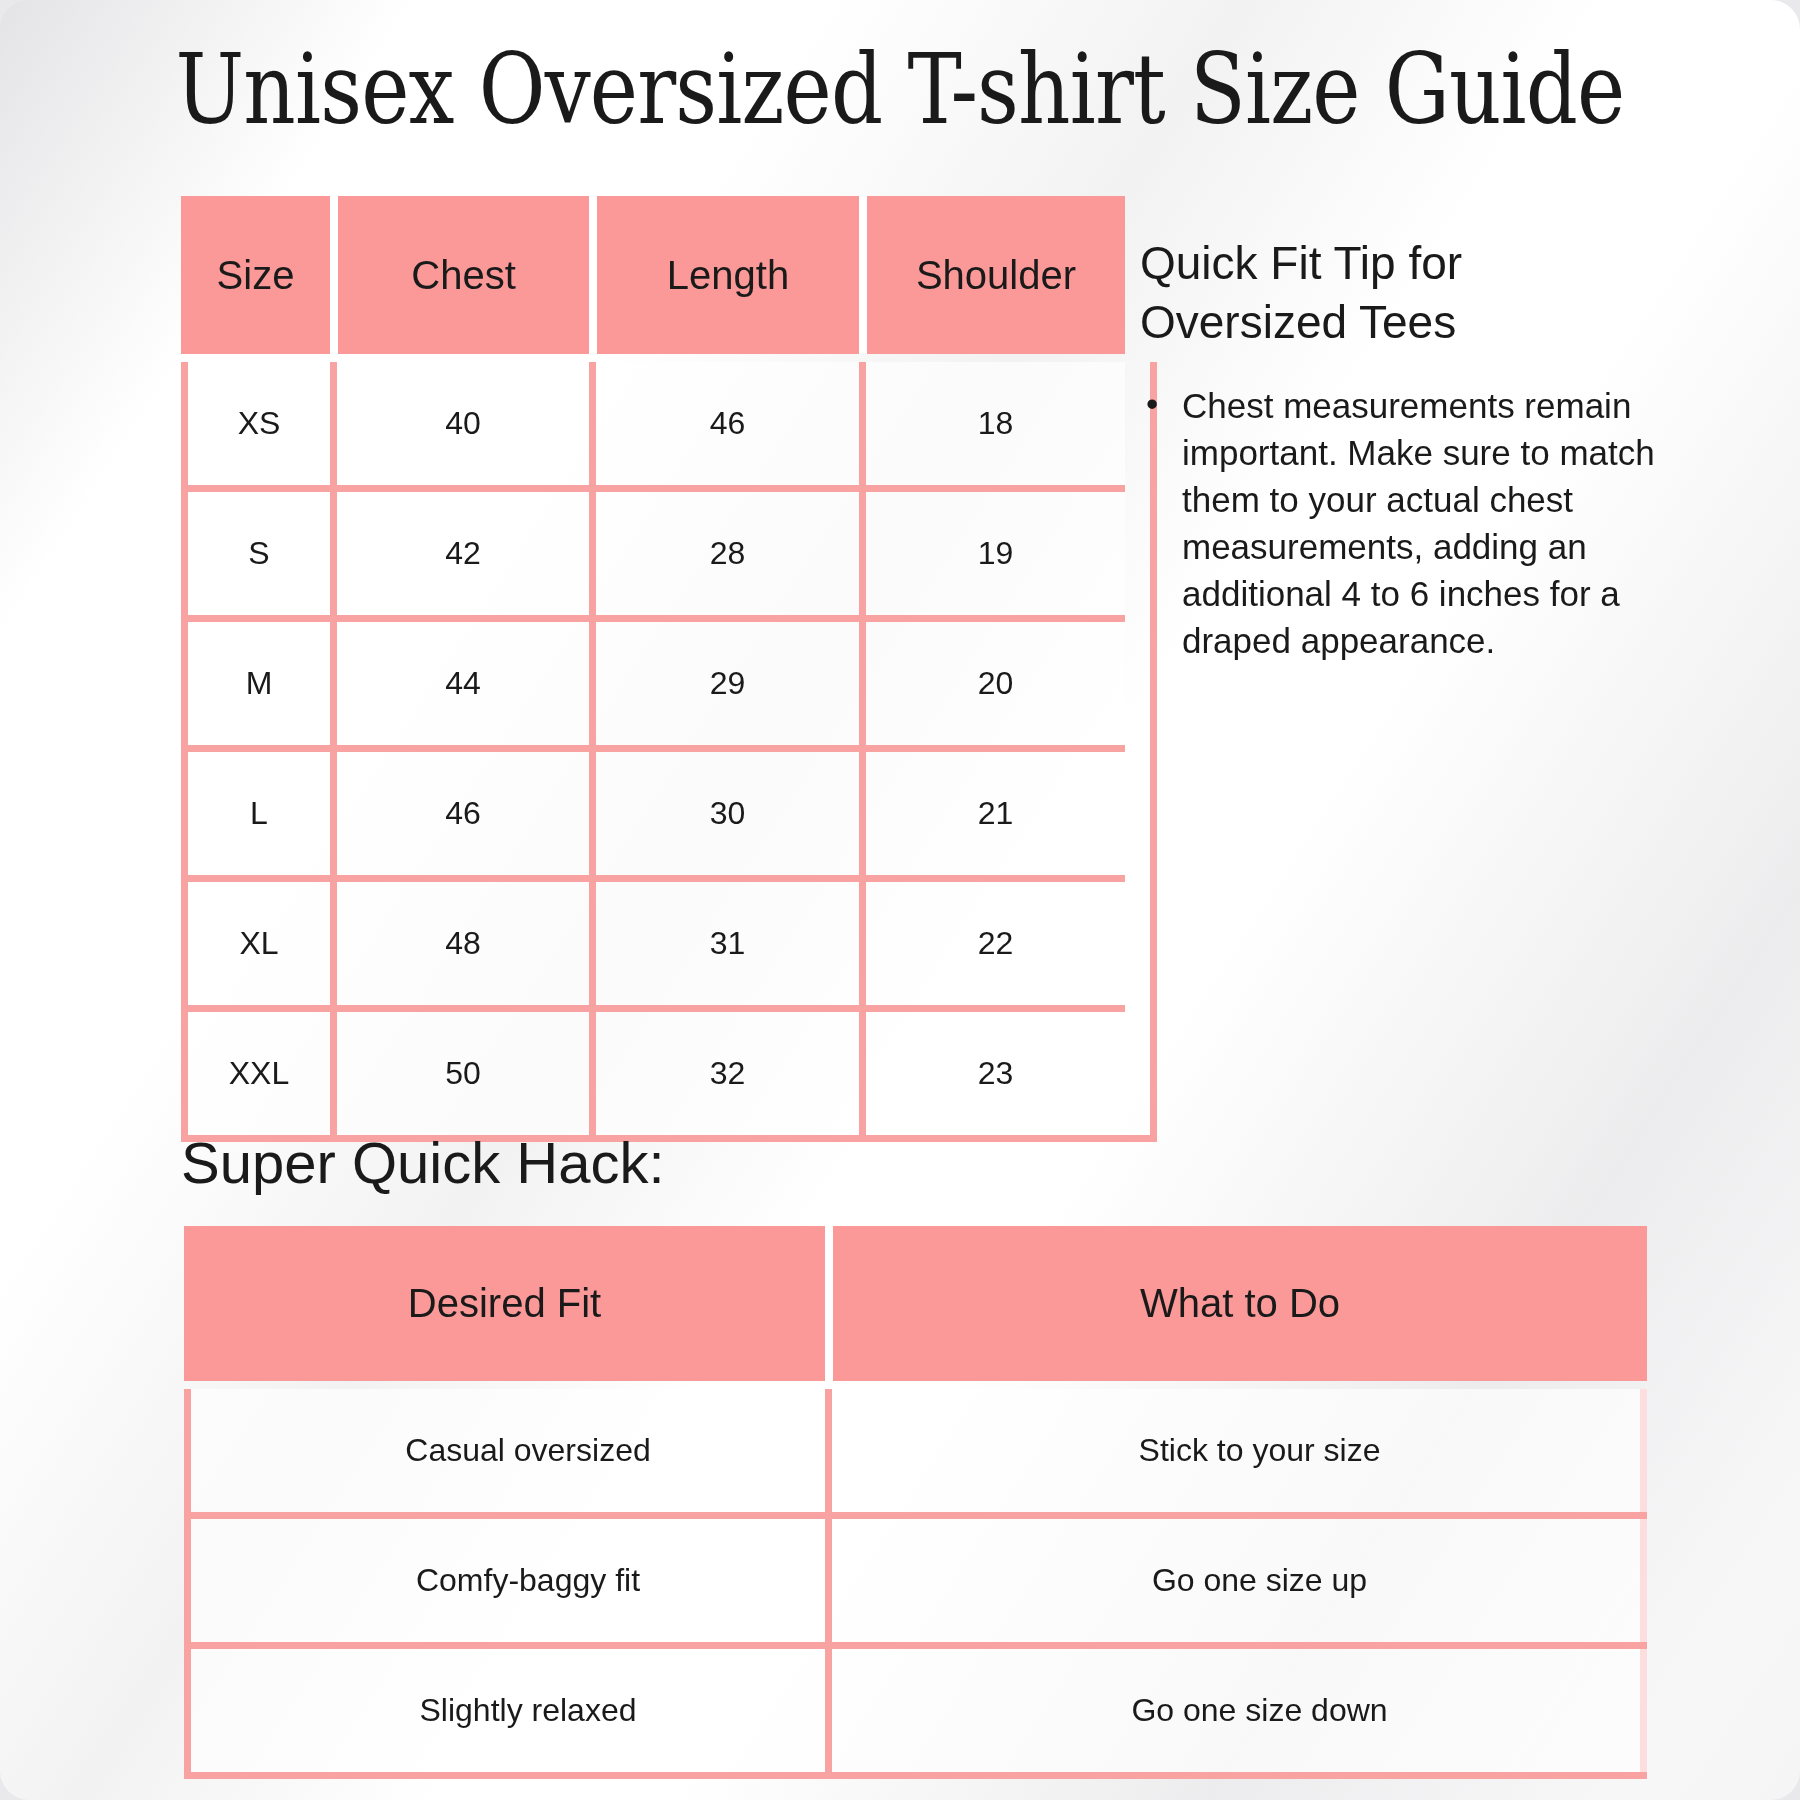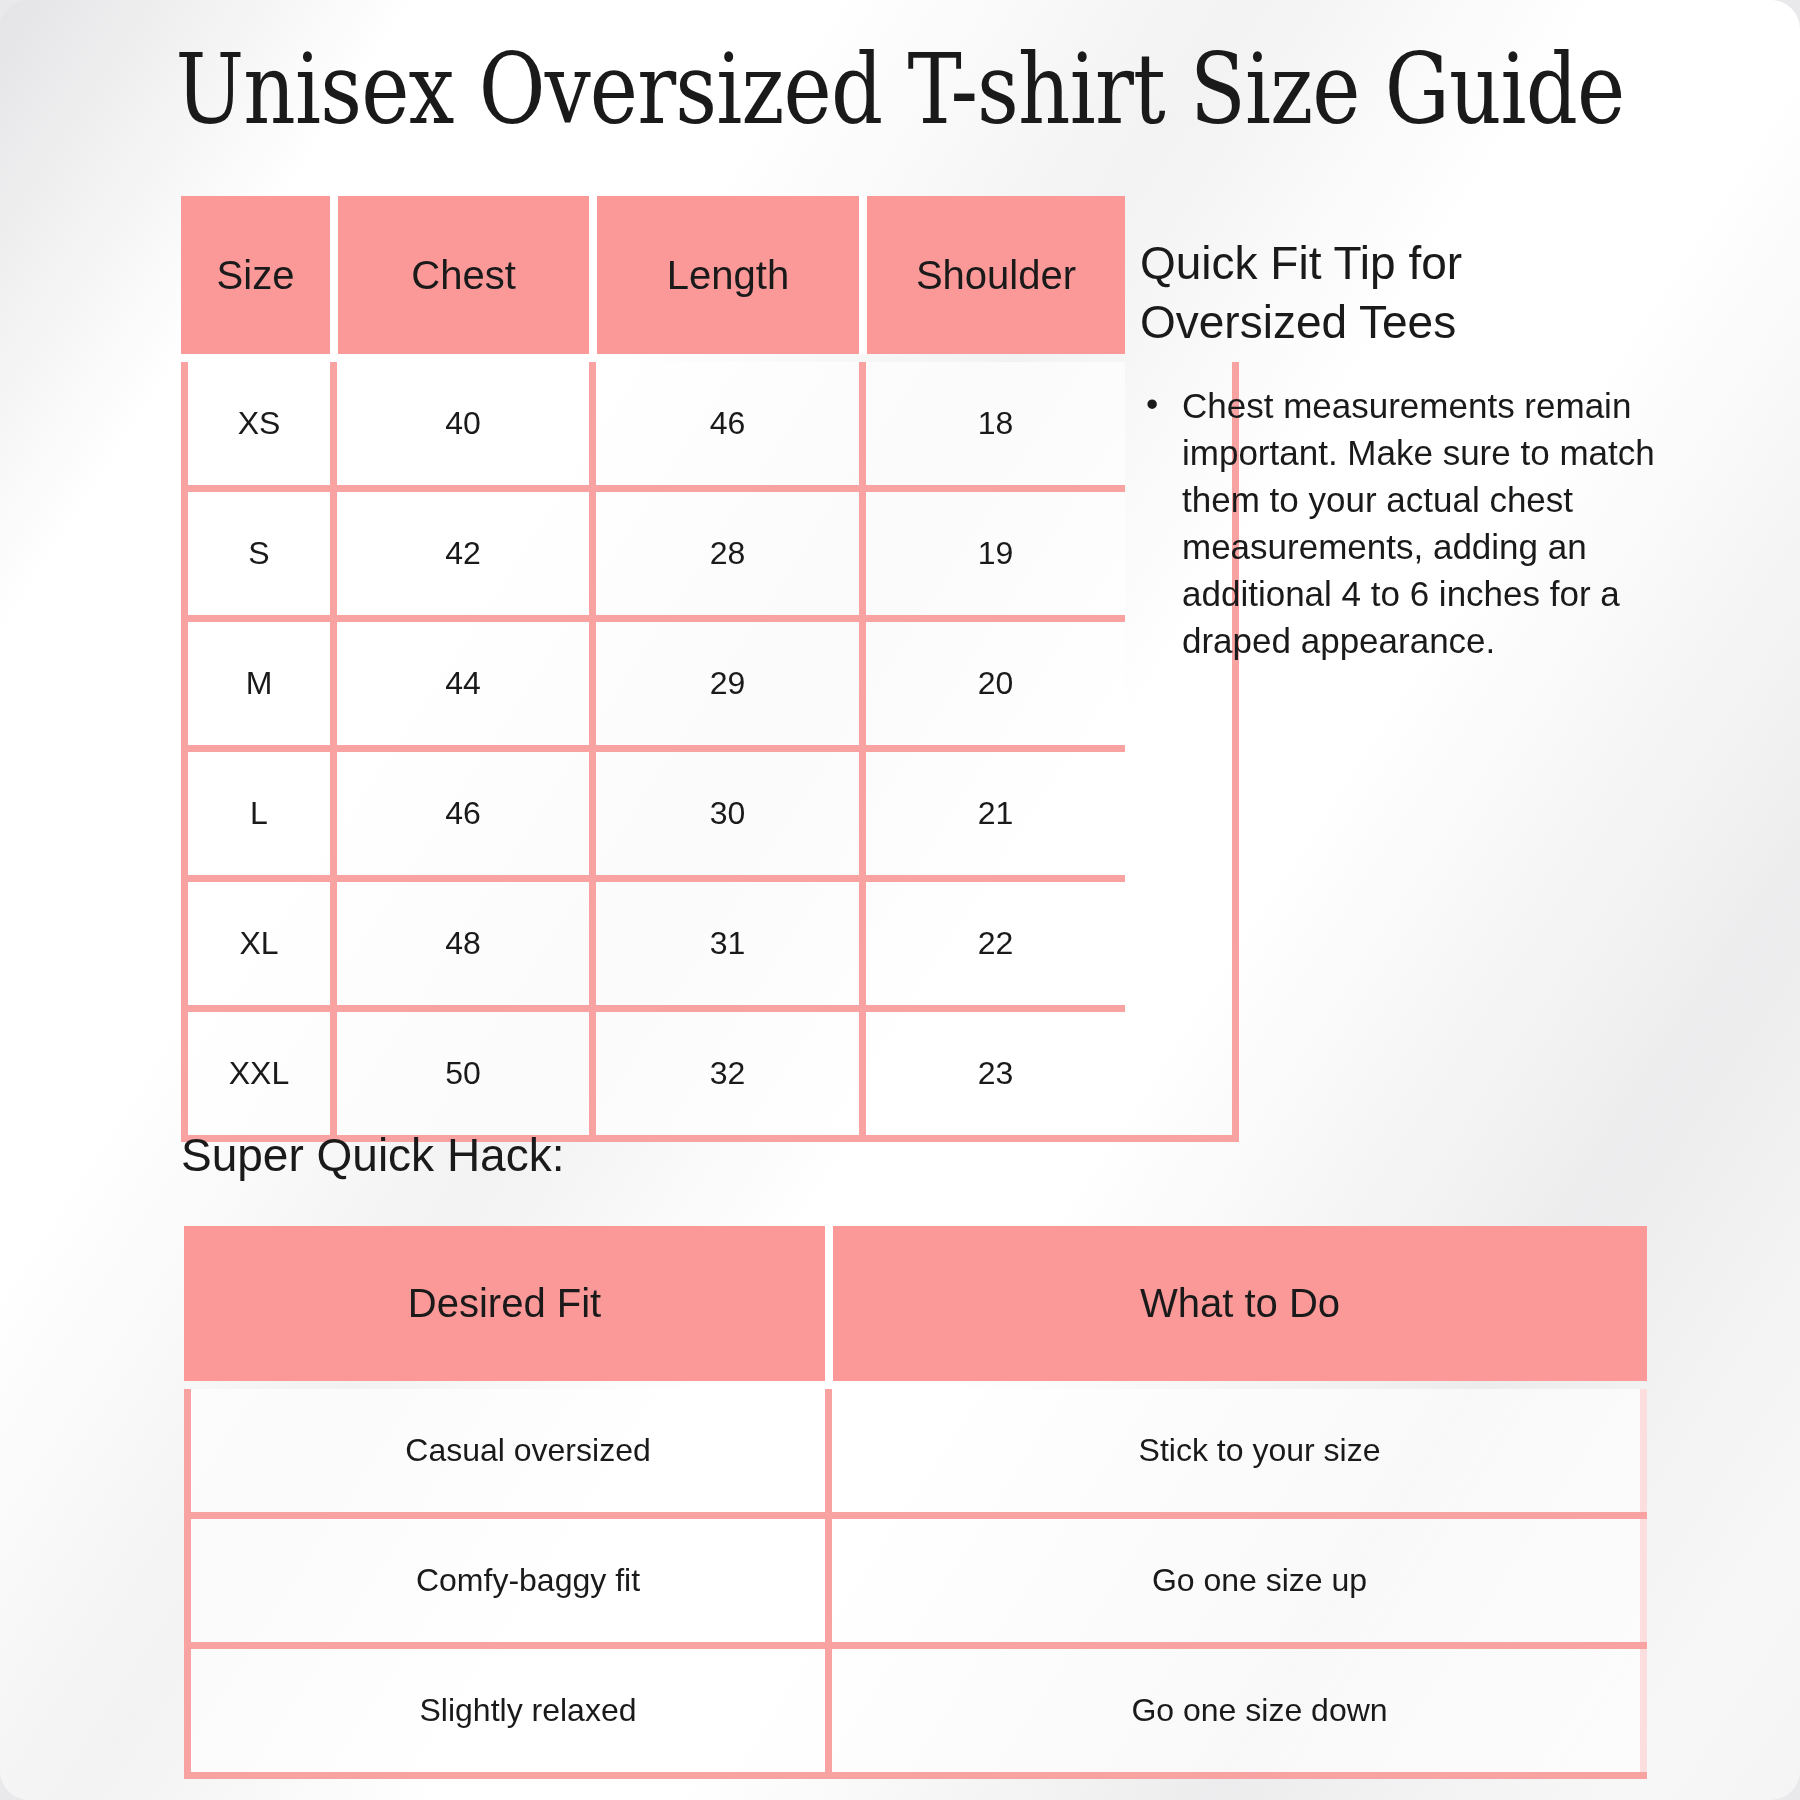--- a/index.html
+++ b/index.html
@@ -45,42 +45,42 @@
     border-top:none;
     background:transparent;
   }
   .tbl-body .bcell{
     background:rgba(255,255,255,0.65);
     display:flex;align-items:center;justify-content:center;
     font-size:32px;
     text-align:right;
   }
   
-  .size-table{position:absolute;left:181px;top:196px;width:1058px;}
+  .size-table{position:absolute;left:181px;top:196px;width:976px;}
   .size-table .tbl-head{grid-template-columns:149px 259px 270px 266px;height:158px;}
   .size-table .tbl-body{grid-template-columns:142px 259px 270px 266px;}
   .size-table .bcell{height:123px;}
   .size-table .bcell.colsep{border-left:7px solid var(--pink-border,#F9A2A2);}
   .size-table .bcell.rowsep{border-top:7px solid var(--pink-border,#F9A2A2);}
   
   .notes{position:absolute;left:1140px;top:198px;width:540px;}
   .notes ul{list-style:none;margin:0;padding:0;}
   .notes li{position:relative;padding-left:42px;}
   .notes li::before{content:"\2022";position:absolute;left:6px;top:-2px;}
   .bullets-lg{font-size:37px;line-height:50px;}
   .bullets-lg li + li{margin-top:50px;}
   .tip-heading{
     font-size:46px;line-height:59px;font-weight:400;
     margin:36px 0 30px 0;
   }
   .bullets-sm{font-size:35px;line-height:47px;}
   
   .hack-heading{
     position:absolute;left:181px;top:1128px;
-    font-size:46px;line-height:1.2;font-weight:400;margin:0;
+    font-size:58px;line-height:1.2;font-weight:400;margin:0;
   }
   .hack-table{position:absolute;left:184px;top:1226px;width:1463px;}
   .hack-table .tbl-head{grid-template-columns:641px 822px;height:155px;}
   .hack-table .tbl-body{grid-template-columns:634px 822px;}
   .hack-table .bcell{height:123px;padding-left:40px;}
   .hack-table .bcell.colsep{border-left:7px solid var(--pink-border,#F9A2A2);}
   .hack-table .bcell.rowsep{border-top:7px solid var(--pink-border,#F9A2A2);}
 </style>
 </head>
 <body>

